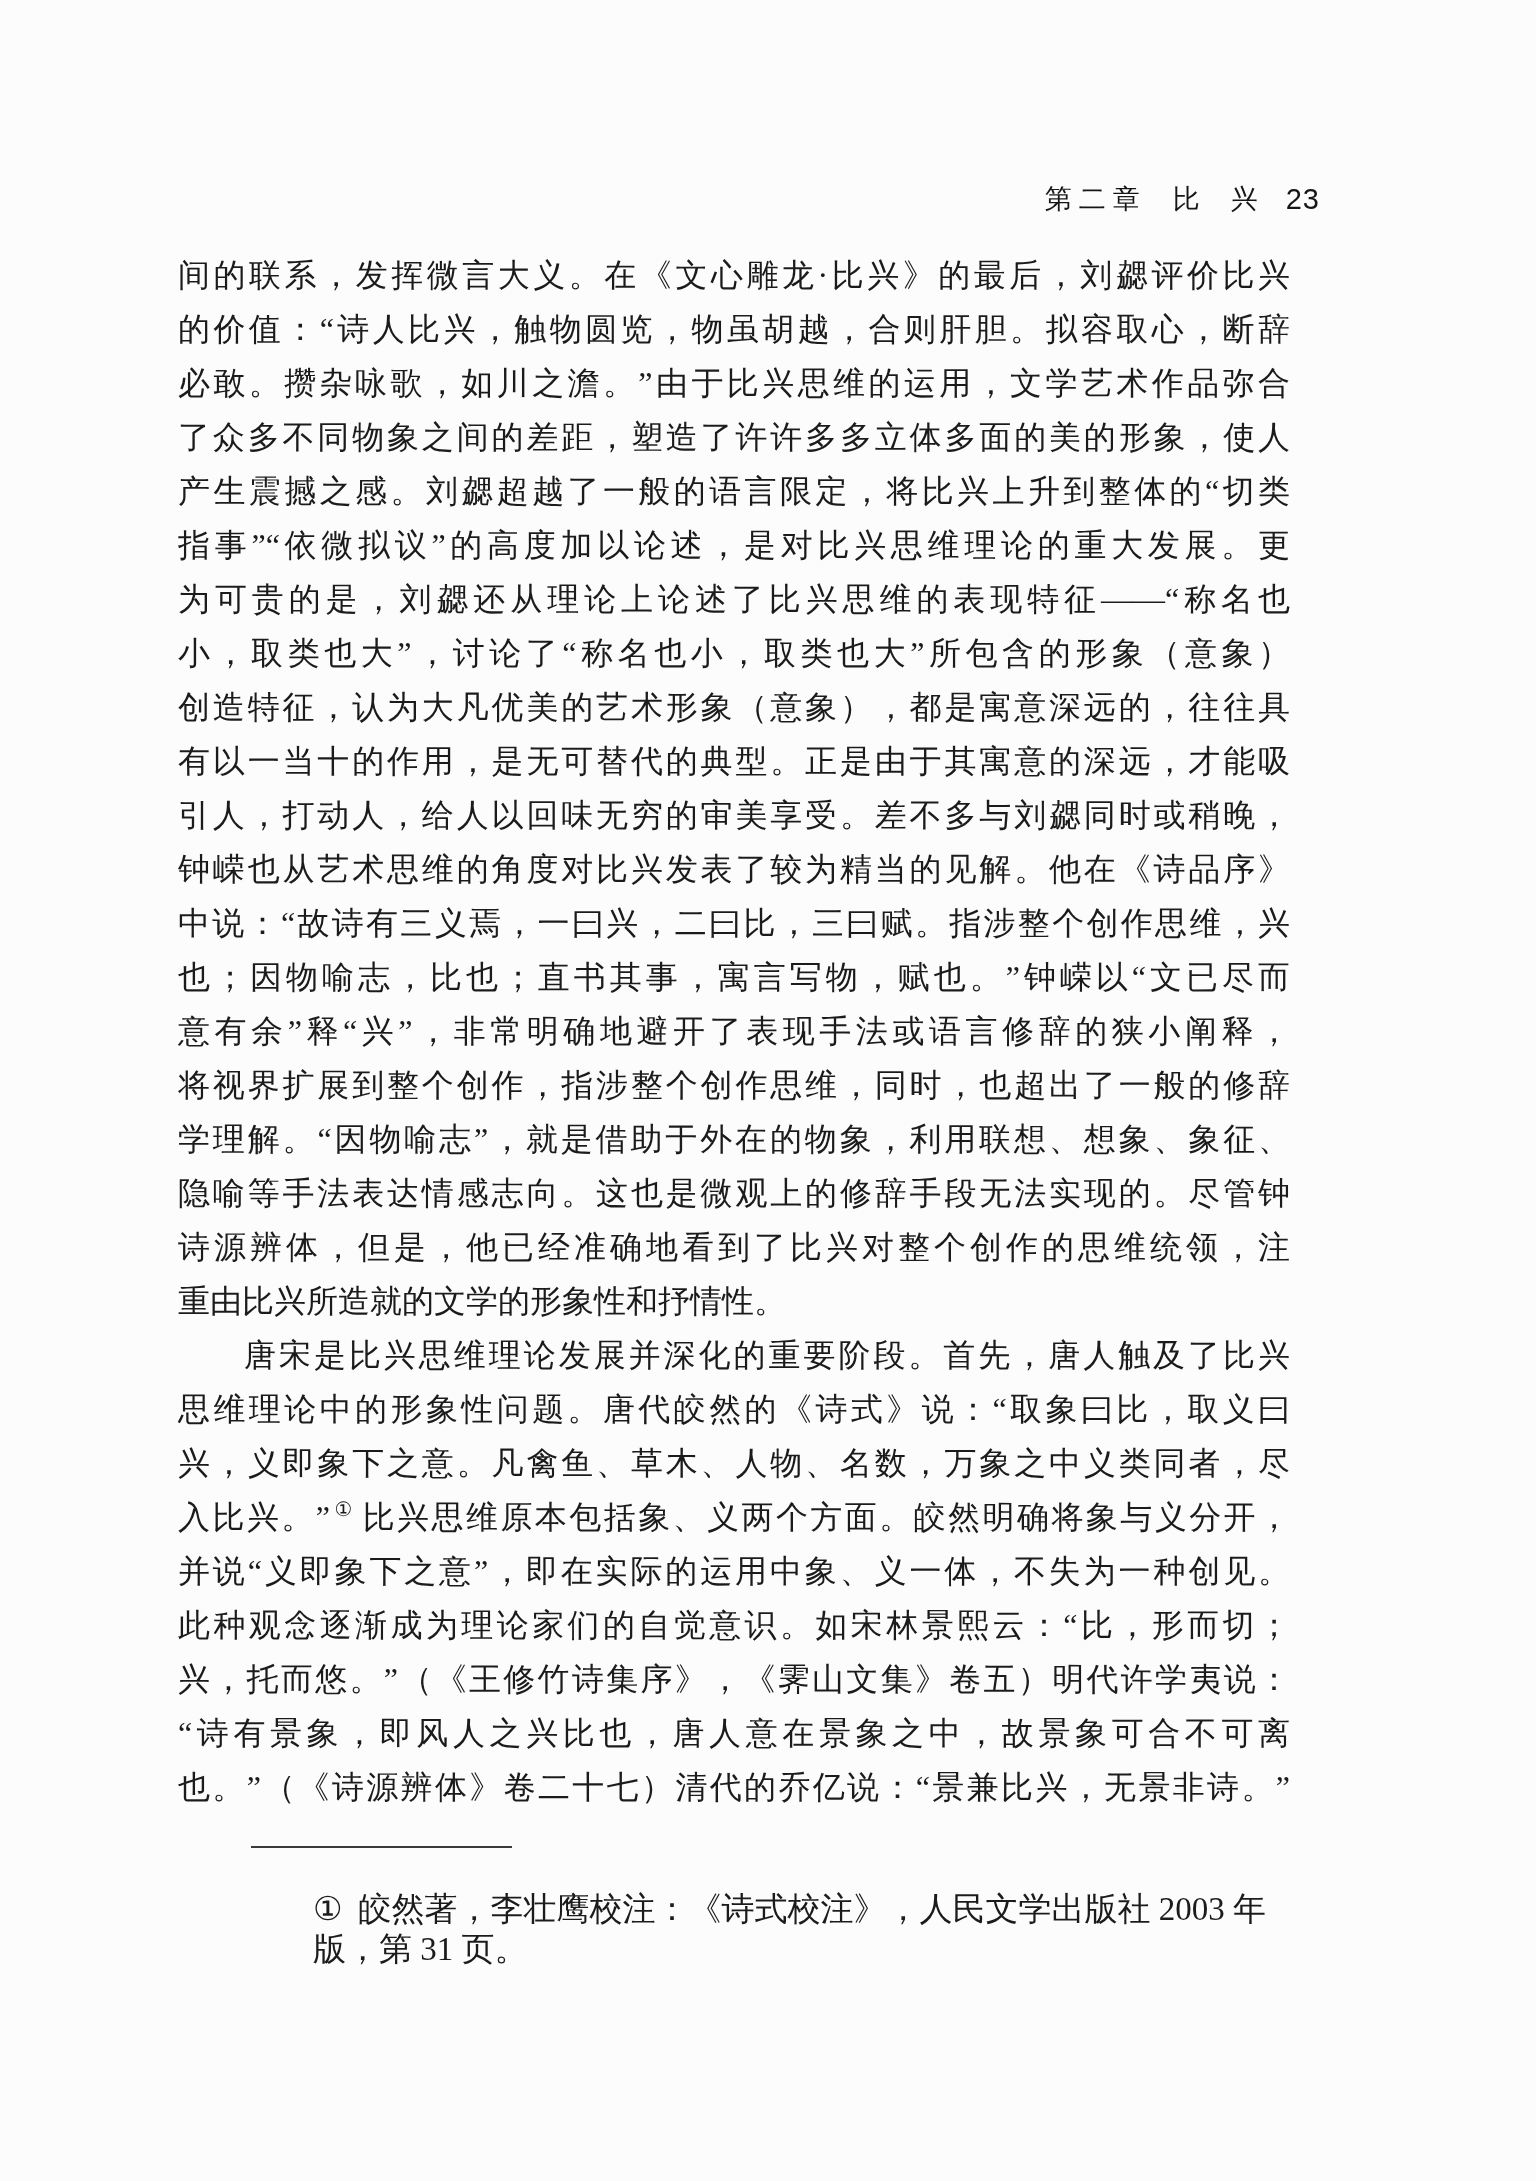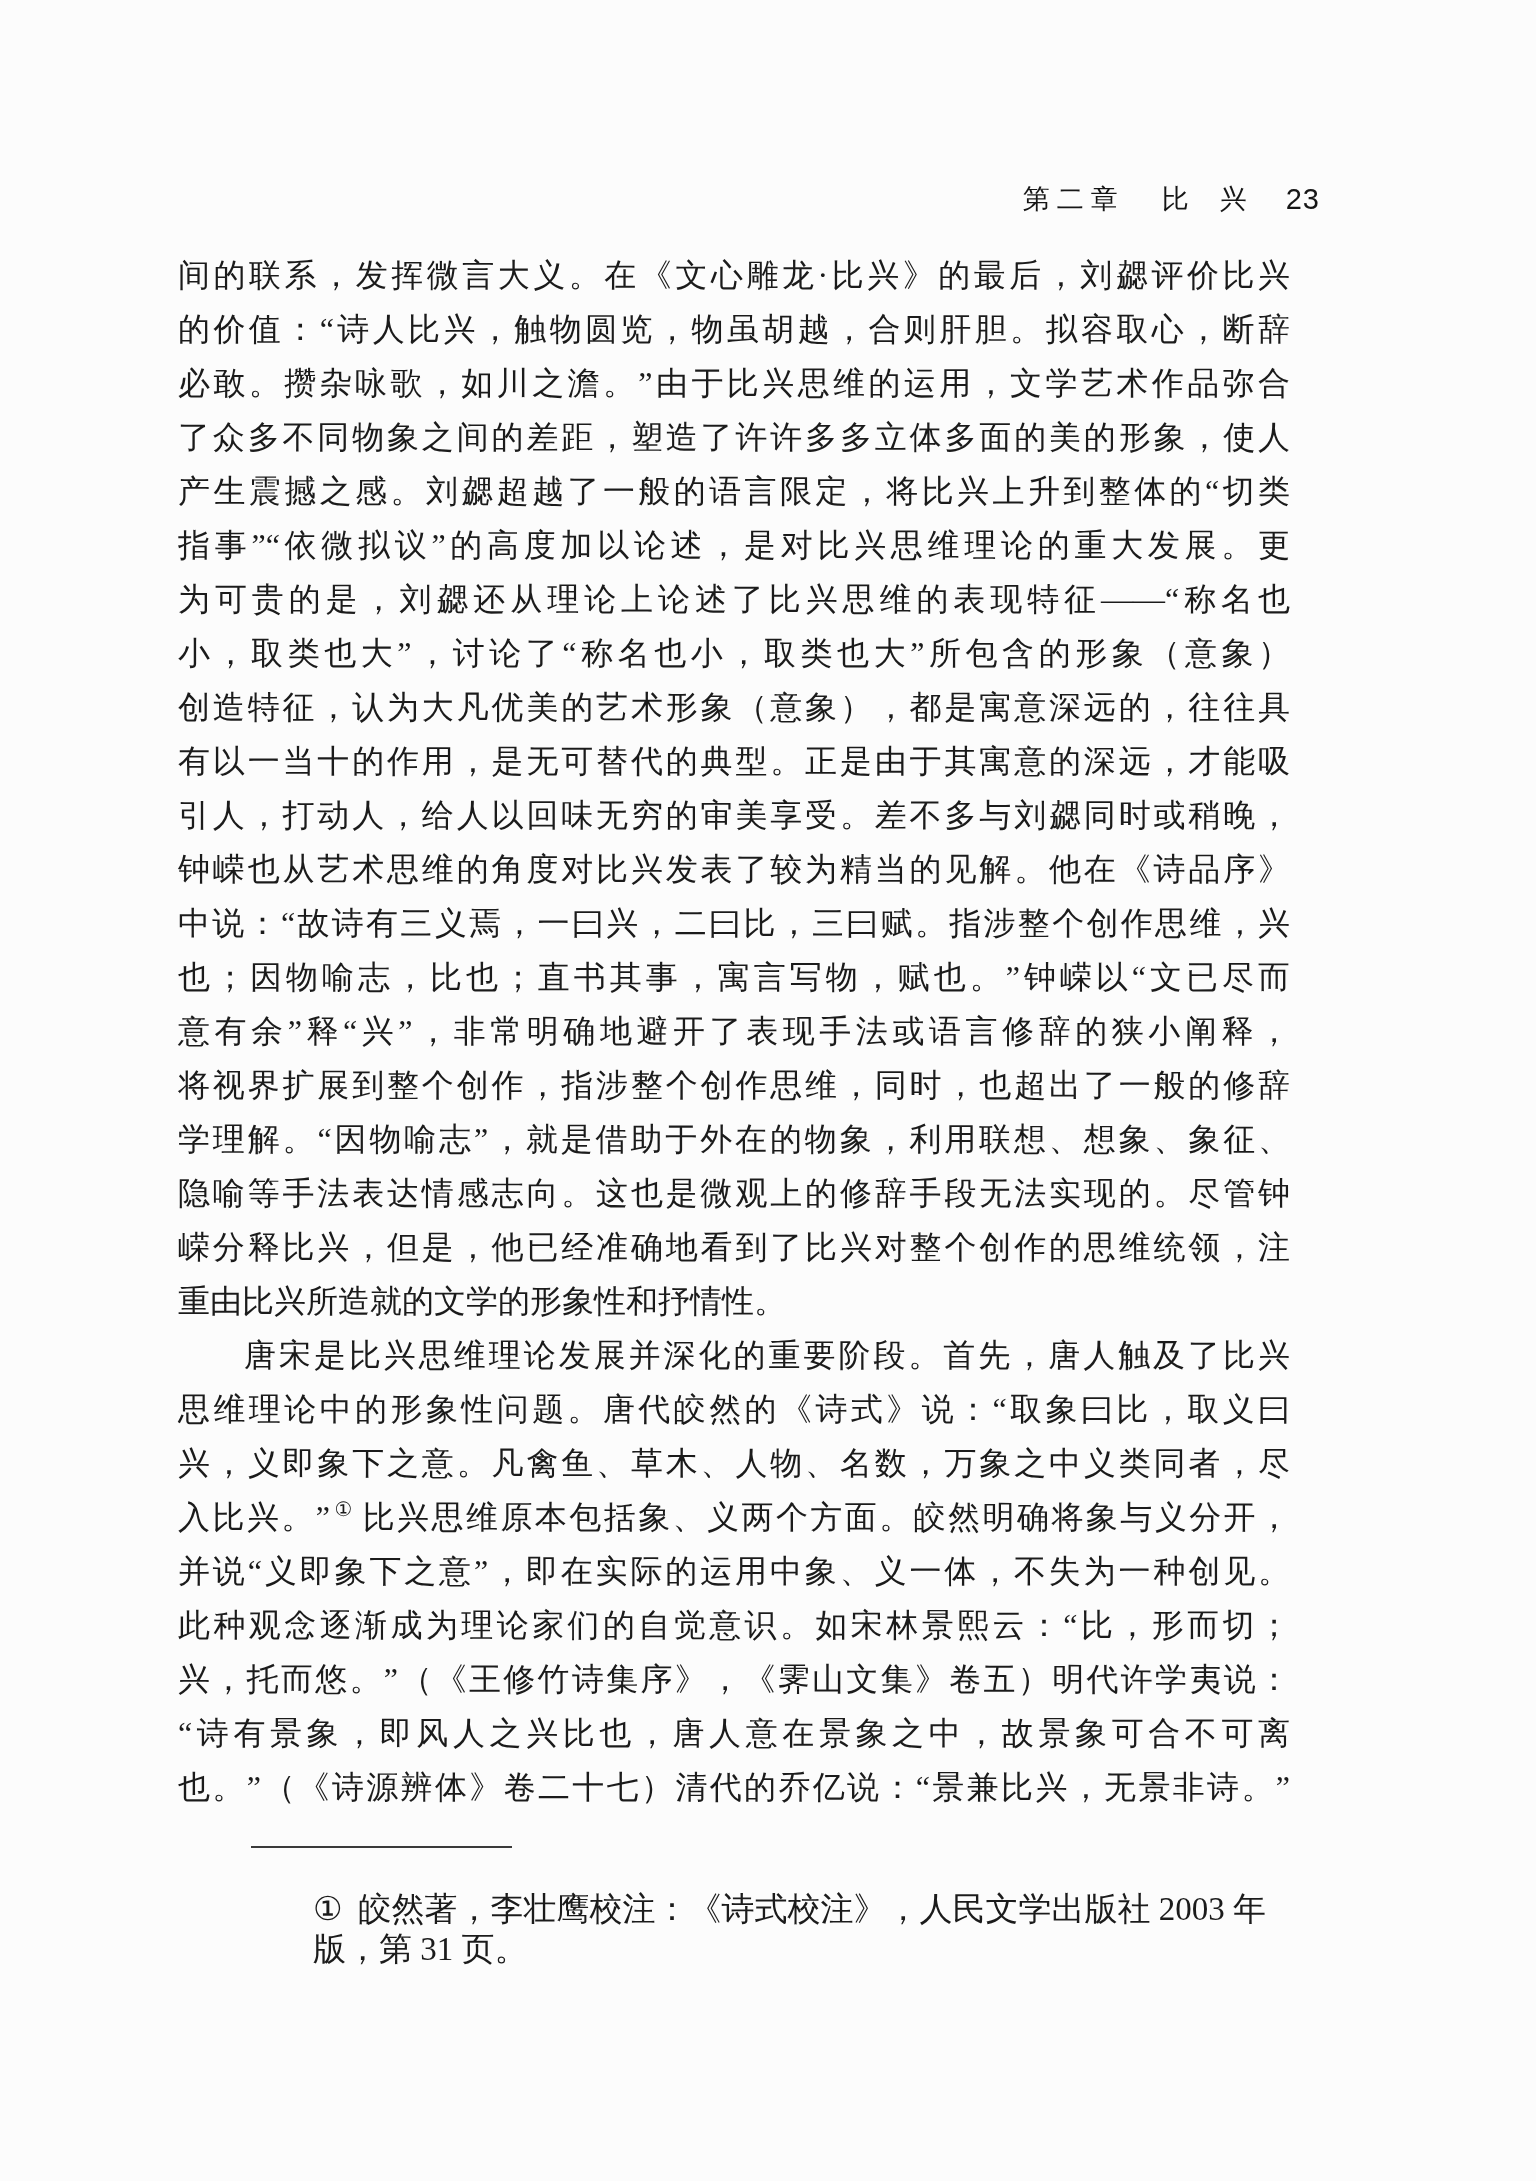--- a/index.html
+++ b/index.html
@@ -16,21 +16,21 @@
     overflow: hidden;
   }
   .page-header {
     position: absolute;
     top: 183px;
     left: 178px;
     width: 1142px;
     display: flex;
     justify-content: flex-end;
     align-items: flex-start;
-    gap: 37px;
+    gap: 26px;
     font-family: "Liberation Sans", "DejaVu Sans", sans-serif;
     font-size: 27px;
     line-height: 32px;
     color: #161616;
   }
   .page-header .chapter {
     letter-spacing: 7px;
   }
   .page-header .title {
     letter-spacing: 2px;
@@ -114,21 +114,21 @@
     <div class="line">创造特征，认为大凡优美的艺术形象（意象），都是寓意深远的，往往具</div>
     <div class="line">有以一当十的作用，是无可替代的典型。正是由于其寓意的深远，才能吸</div>
     <div class="line">引人，打动人，给人以回味无穷的审美享受。差不多与刘勰同时或稍晚，</div>
     <div class="line">钟嵘也从艺术思维的角度对比兴发表了较为精当的见解。他在《诗品序》</div>
     <div class="line">中说：“故诗有三义焉，一曰兴，二曰比，三曰赋。指涉整个创作思维，兴</div>
     <div class="line">也；因物喻志，比也；直书其事，寓言写物，赋也。”钟嵘以“文已尽而</div>
     <div class="line">意有余”释“兴”，非常明确地避开了表现手法或语言修辞的狭小阐释，</div>
     <div class="line">将视界扩展到整个创作，指涉整个创作思维，同时，也超出了一般的修辞</div>
     <div class="line">学理解。“因物喻志”，就是借助于外在的物象，利用联想、想象、象征、</div>
     <div class="line">隐喻等手法表达情感志向。这也是微观上的修辞手段无法实现的。尽管钟</div>
-    <div class="line">嵘分释比兴，但是，他已经准确地看到了比兴对整个创作的思维统领，注</div>
+    <div class="line">诗源辨体，但是，他已经准确地看到了比兴对整个创作的思维统领，注</div>
     <div class="line last-line">重由比兴所造就的文学的形象性和抒情性。</div>
   </div>
 
   <div>
     <div class="line indent-line">唐宋是比兴思维理论发展并深化的重要阶段。首先，唐人触及了比兴</div>
     <div class="line">思维理论中的形象性问题。唐代皎然的《诗式》说：“取象曰比，取义曰</div>
     <div class="line">兴，义即象下之意。凡禽鱼、草木、人物、名数，万象之中义类同者，尽</div>
     <div class="line"><span>入比兴。”</span><span class="fn-ref">①</span><span>比兴思维原本包括象、义两个方面。皎然明确将象与义分开，</span></div>
     <div class="line">并说“义即象下之意”，即在实际的运用中象、义一体，不失为一种创见。</div>
     <div class="line">此种观念逐渐成为理论家们的自觉意识。如宋林景熙云：“比，形而切；</div>

